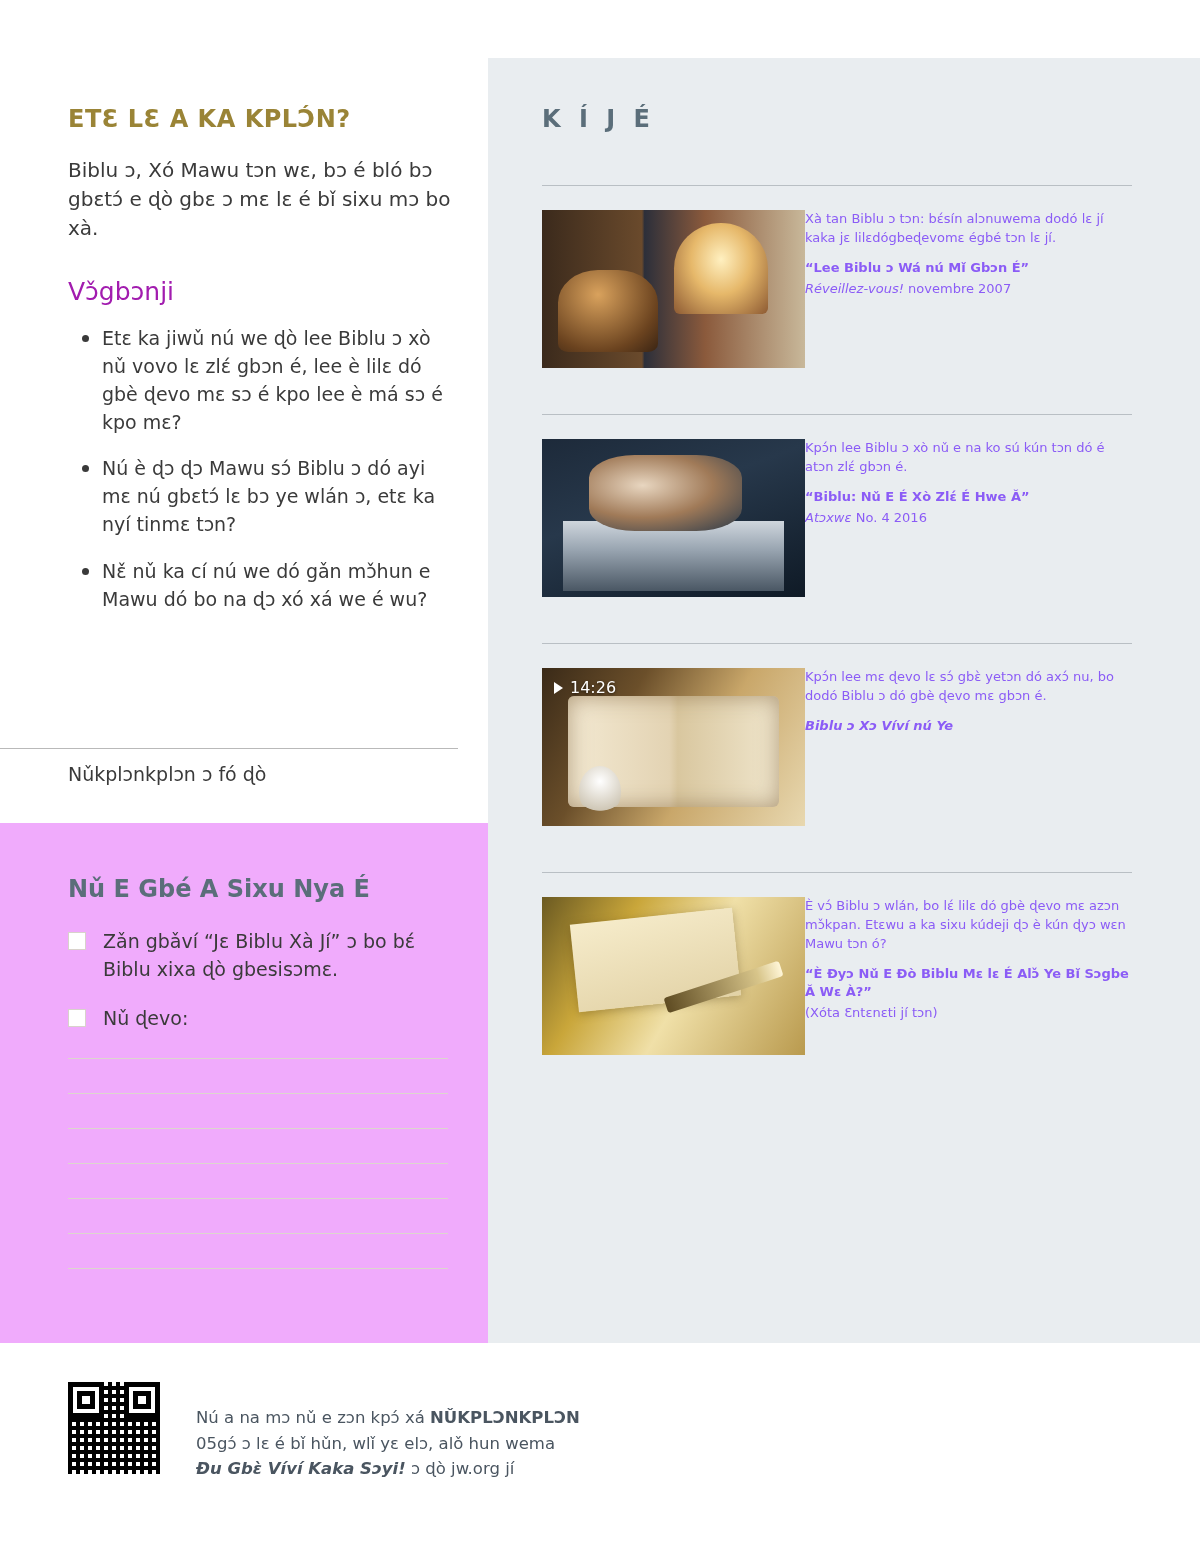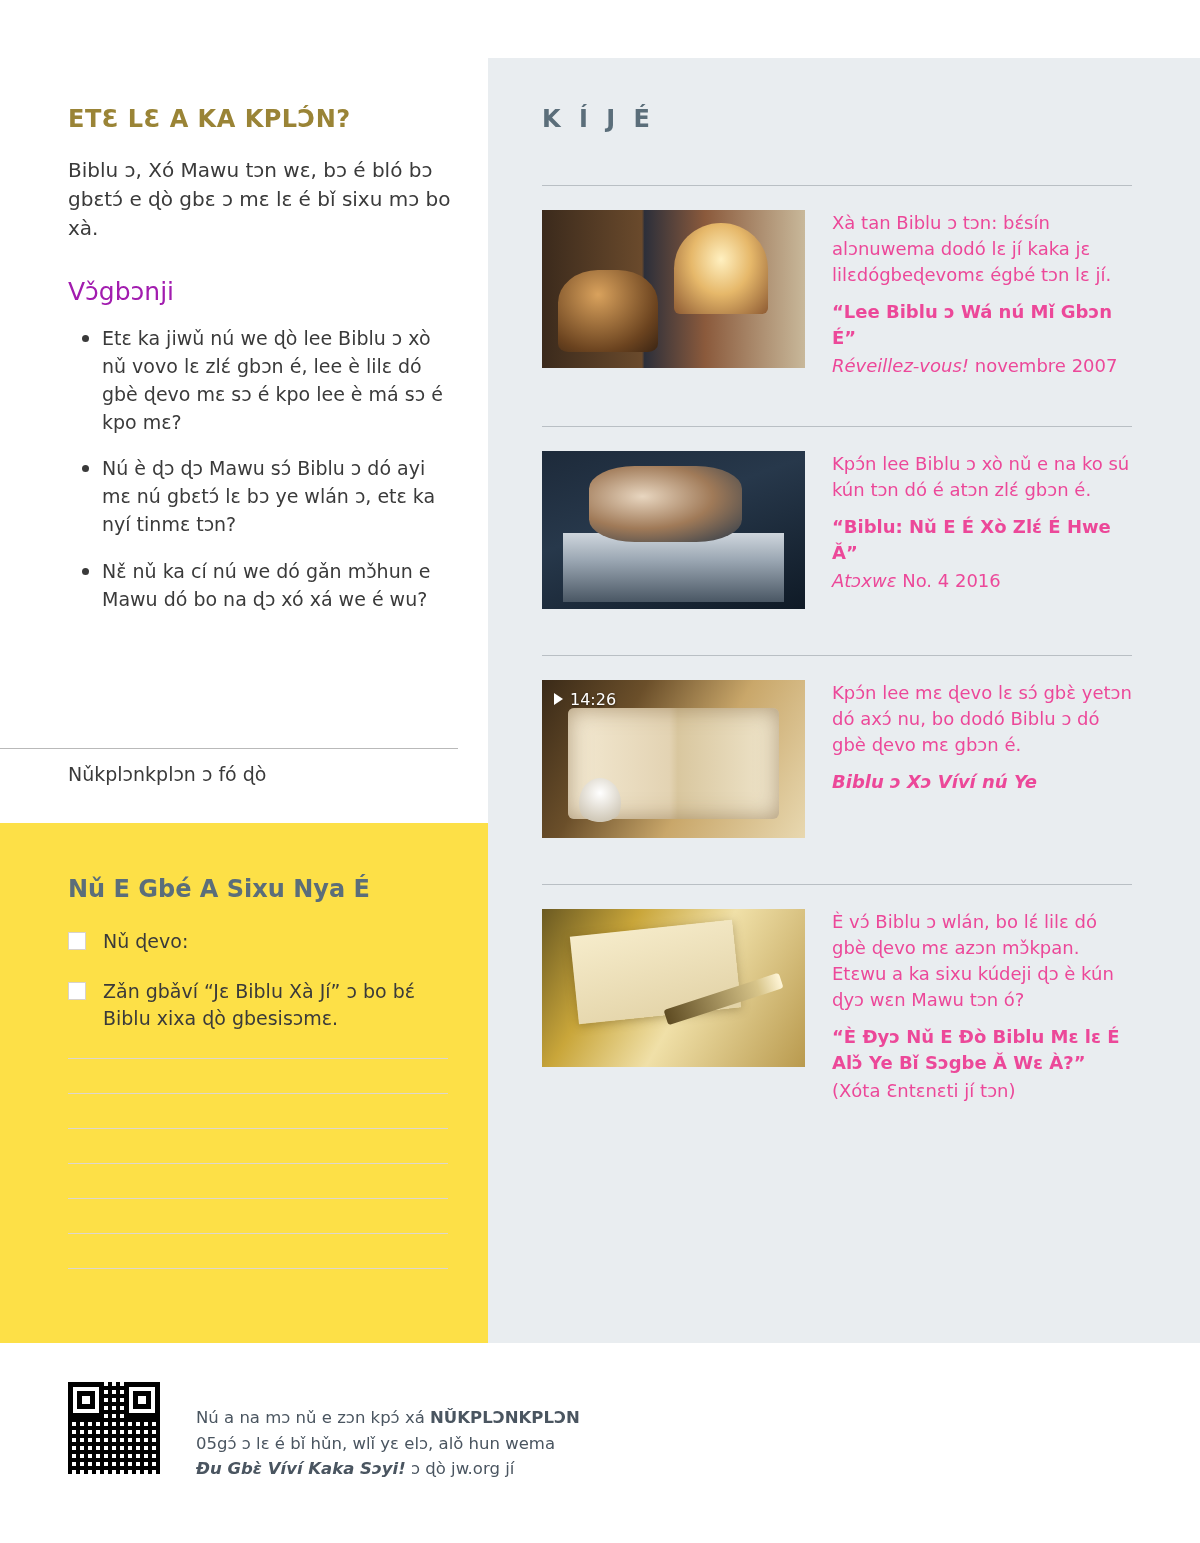--- a/index.html
+++ b/index.html
@@ -107,21 +107,21 @@
     color: #3a3a3a;
   }
 
   
   .beige-box {
     position: absolute;
     left: 0px;
     top: 823px;
     width: 488px;
     height: 520px;
-    background: #fde047;
+    background: #f0abfc;
   }
   .beige-inner {
     position: absolute;
     left: 68px;
     top: 52px;
     width: 380px;
   }
   h2.beige-title {
     font-size: 24px;
     font-weight: bold;
@@ -193,24 +193,23 @@
   .thumb {
     width: 263px;
     height: 158px;
     flex: 0 0 263px;
     position: relative;
     overflow: hidden;
     background: #8a7c6a;
   }
   .thumb-text {
     flex: 1;
-    padding-left: 27px;
-    font-size: 18px;
+    font-size: 13px;
     line-height: 1.45;
-    color: #ec4899;
+    color: #8b5cf6;
   }
   .thumb-text p {
     margin: 0 0 0 0;
   }
   .pub-title {
     font-weight: bold;
     display: block;
     margin-top: 11px;
   }
   .pub-title.italic {
@@ -363,26 +362,26 @@
 
   <div class="hr-left"></div>
   <div class="finish-line">Nǔkplɔnkplɔn ɔ fó ɖò</div>
 
   <div class="beige-box">
     <div class="beige-inner">
       <h2 class="beige-title">Nǔ E Gbé A Sixu Nya É</h2>
 
       <div class="check-row">
         <span class="checkbox"></span>
-        <span>Nǔ ɖevo:</span>
+        <span>Zǎn gbǎví “Jɛ Biblu Xà Jí” ɔ bo bɛ́ Biblu xixa ɖò gbesisɔmɛ.</span>
       </div>
 
       <div class="check-row">
         <span class="checkbox"></span>
-        <span>Zǎn gbǎví “Jɛ Biblu Xà Jí” ɔ bo bɛ́ Biblu xixa ɖò gbesisɔmɛ.</span>
+        <span>Nǔ ɖevo:</span>
       </div>
     </div>
 
     <div class="write-lines">
       <div class="wl"></div>
       <div class="wl"></div>
       <div class="wl"></div>
       <div class="wl"></div>
       <div class="wl"></div>
       <div class="wl"></div>

